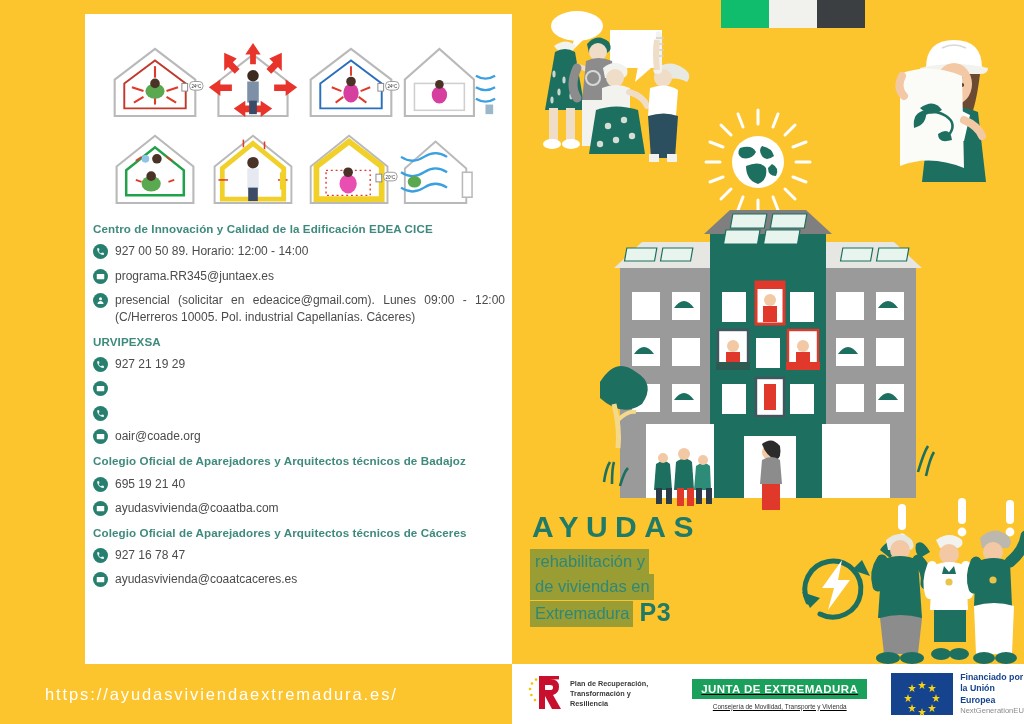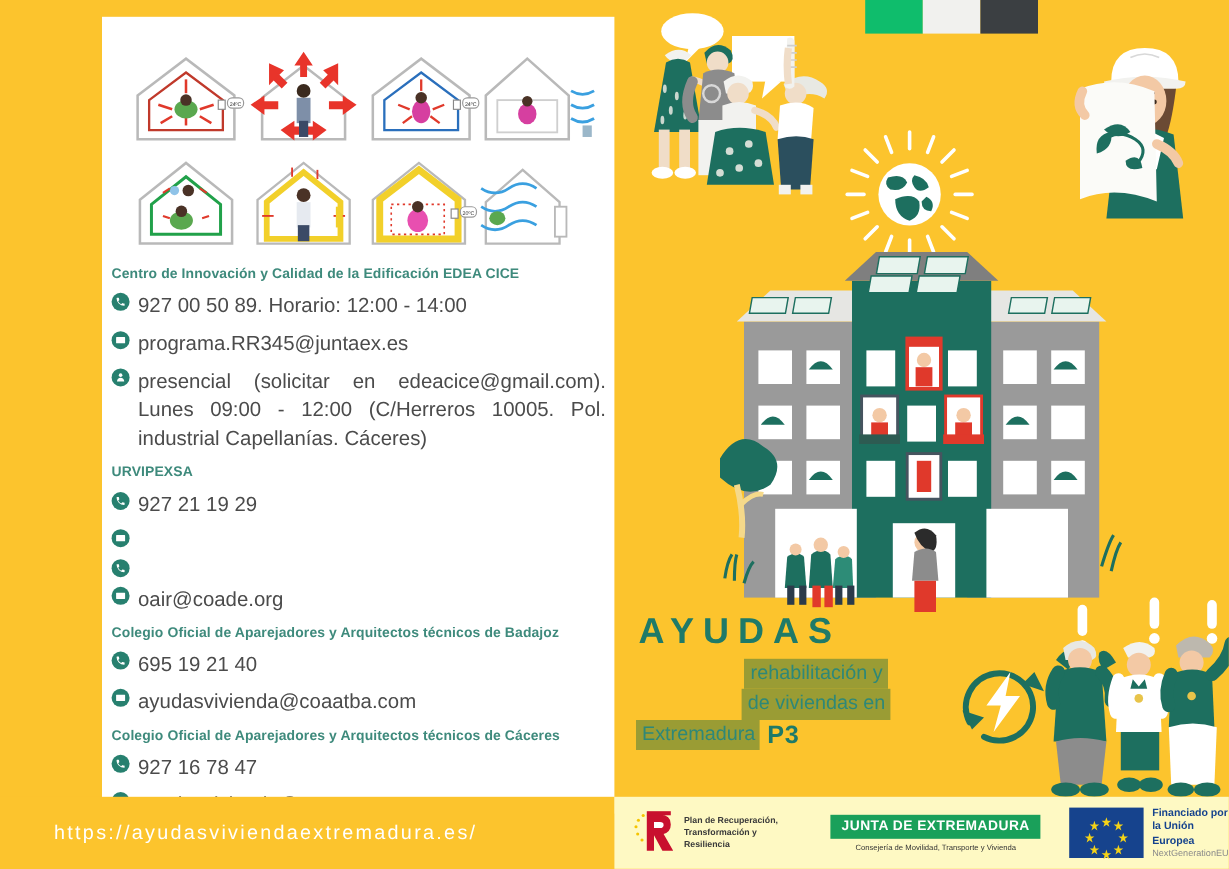--- a/index.html
+++ b/index.html
@@ -38,21 +38,21 @@
   .crow{
     display:flex;align-items:flex-start;gap:7px;margin-bottom:7px;
   }
   .cicon{
     flex:0 0 auto;width:15px;height:15px;border-radius:50%;
     background:#27806f;display:flex;align-items:center;justify-content:center;
     margin-top:1px;
   }
   .cicon svg{width:9px;height:9px;display:block;fill:#ffffff;}
   .ctext{
-    color:#4b4b4b;font-size:17px;line-height:1.42;
+    color:#4b4b4b;font-size:12px;line-height:1.42;
     flex:1;
   }
   .ctext.just{text-align:justify;}
 
   
   .url-bar{
     position:absolute;left:0;top:664px;width:512px;height:60px;
     background:#fcc42d;display:flex;align-items:center;
   }
   .url-text{
@@ -76,44 +76,44 @@
   .flag .f3{background:#3b3f42;}
 
   
   .title-block{
     position:absolute;left:18px;top:512px;width:300px;
   }
   .t-ayudas{
     color:#1f7a68;font-size:30px;font-weight:bold;letter-spacing:7.5px;
     line-height:1;margin:0 0 7px 2px;
   }
-  .t-lines{position:relative;text-align:center;}
+  .t-lines{position:relative;}
   .t-line{
     display:inline-block;background:#9a9c34;color:#2e8878;
     font-size:16.5px;line-height:1.42;padding:1px 4px 1px 5px;
     margin:0 0 0 0;
   }
   .t-lastrow{display:flex;align-items:flex-end;gap:6px;}
   .t-p3{
-    color:#1f7a68;font-size:21px;font-weight:bold;line-height:1;
+    color:#1f7a68;font-size:25px;font-weight:bold;line-height:1;
     padding-bottom:2px;letter-spacing:.5px;
   }
 
   
   .logo-strip{
     position:absolute;left:512px;top:664px;width:512px;height:60px;
-    background:#fef9c3;display:flex;align-items:center;
+    background:#ffffff;display:flex;align-items:center;
   }
   .logo{display:flex;align-items:center;}
   .logo-recu{margin-left:14px;gap:6px;}
   .recu-mark{position:relative;width:38px;height:36px;flex:0 0 auto;}
   .recu-text{
     color:#3a3a3a;font-size:7.3px;font-weight:bold;line-height:1.35;
   }
-  .logo-junta{margin-left:30px;flex-direction:column;align-items:center;}
+  .logo-junta{margin-left:30px;flex-direction:column;align-items:center;text-decoration:underline;}
   .junta-box{
     background:#1aa05a;color:#ffffff;font-size:11.5px;font-weight:bold;
     letter-spacing:.4px;padding:4px 9px;white-space:nowrap;
   }
   .junta-sub{
     color:#333333;font-size:6.4px;margin-top:4px;white-space:nowrap;
   }
   .logo-eu{gap:7px;padding-left:24px;}
   .eu-flag{
     width:62px;height:42px;background:#16438d;position:relative;flex:0 0 auto;

